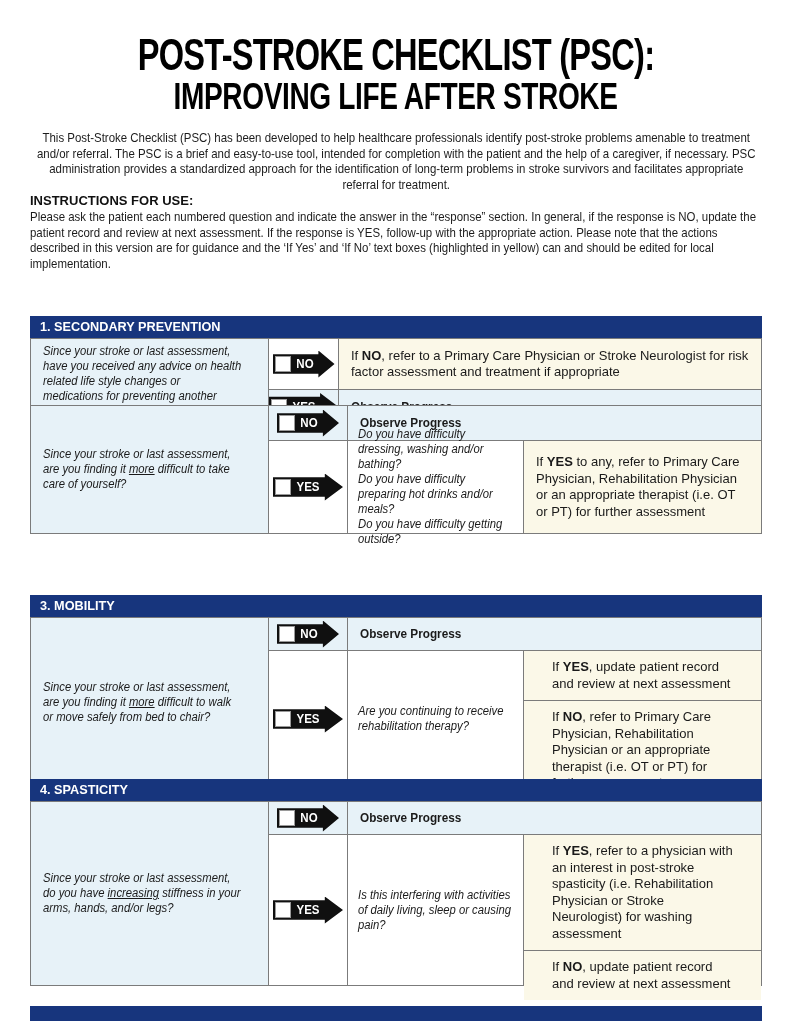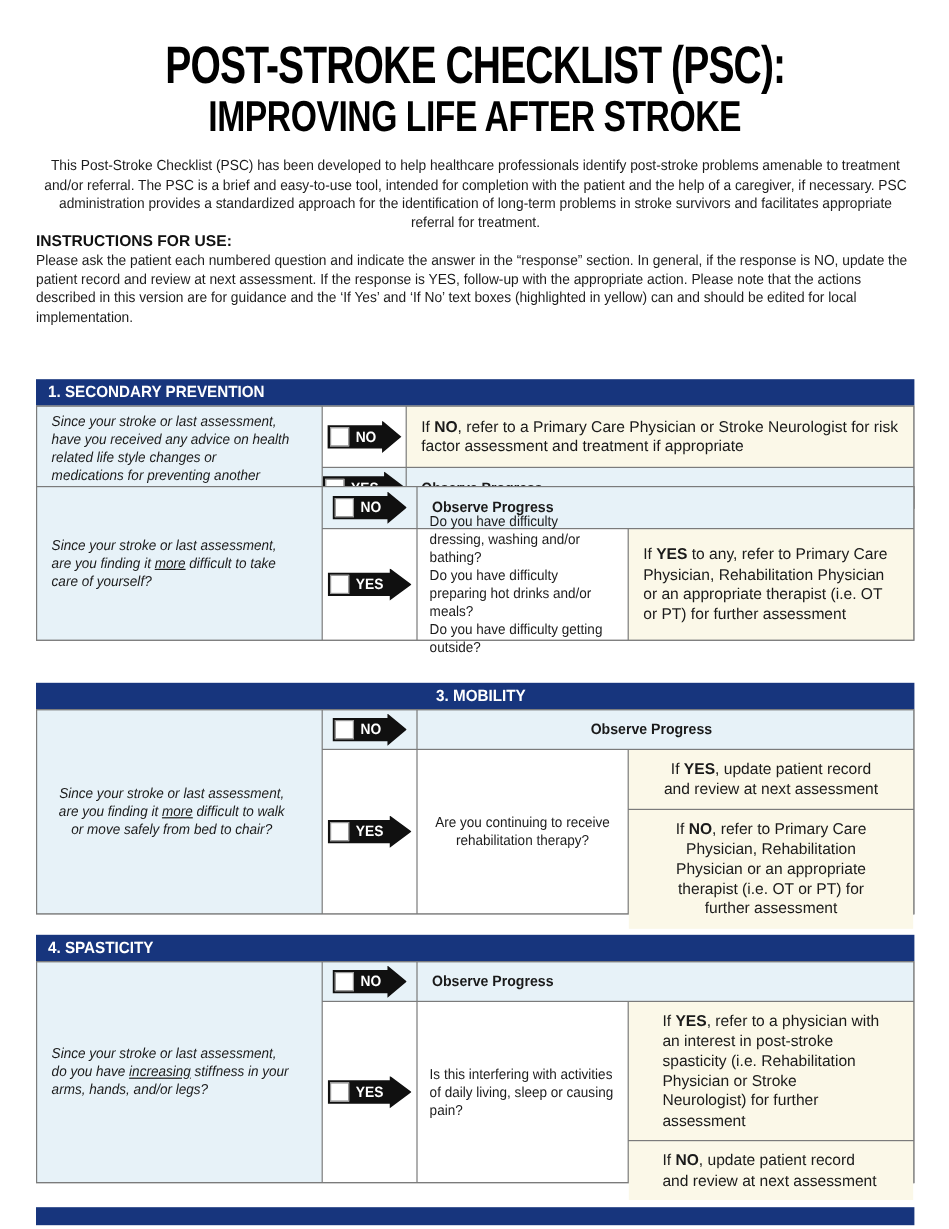--- a/index.html
+++ b/index.html
@@ -30,21 +30,21 @@
   .sec { position:absolute; left:30px; width:732px; }
   .sec-header { height:22px; background:var(--navy); color:#fff; font-weight:bold; font-size:13.5px;
                 line-height:22px; padding-left:10px; box-sizing:border-box; }
   .tbl { display:grid; gap:1px; background:#7b7b7b; border:1px solid #7b7b7b; }
   .tbl > div { box-sizing:border-box; }
   .q    { background:var(--lblue); display:flex; align-items:center; padding:6px 12px; font-size:12px; line-height:15px; }
   .mk   { background:#ffffff; display:flex; align-items:center; justify-content:center; }
   .mk.rowblue { background:var(--lblue); }
   .obs  { background:var(--lblue); display:flex; align-items:center; padding:4px 12px; font-size:12.5px; font-weight:bold; }
   .act  { background:var(--cream); display:flex; align-items:center; padding:8px 12px; font-size:13px; line-height:16.5px; }
-  .subq { background:#ffffff; display:flex; flex-direction:column; justify-content:center; padding:6px 10px; font-size:12px; line-height:15px; }
+  .subq { background:#ffffff; display:flex; flex-direction:column; justify-content:center; padding:6px 10px; font-size:12px; line-height:15px;font-style:italic; }
   .split{ background:#7b7b7b; display:flex; flex-direction:column; gap:1px; padding:0; }
   .split > div { background:var(--cream); padding:8px 28px; font-size:13px; line-height:16.5px; display:flex; align-items:center; box-sizing:border-box; }
   .u { text-decoration:underline; }
 
   .tbl1 { grid-template-columns:237px 69px 1fr; grid-template-rows:50px 33px; }
   .tbl2 { grid-template-columns:237px 78px 175px 1fr; grid-template-rows:34px 92px; }
   .tbl3 { grid-template-columns:237px 78px 175px 1fr; grid-template-rows:32px 136px; }
   .tbl4 { grid-template-columns:237px 78px 175px 1fr; grid-template-rows:32px 150px; }
   .span2rows { grid-row:1 / span 2;font-style:italic; }
   .span2cols { grid-column:3 / span 2; }
@@ -141,21 +141,21 @@
         <span class="cx">Do you have difficulty dressing, washing and/or bathing?</span>
         <span class="cx">Do you have difficulty preparing hot drinks and/or meals?</span>
         <span class="cx">Do you have difficulty getting outside?</span>
       </div>
       <div class="act">
         <span><span>If </span><b>YES</b><span> to any, refer to Primary Care Physician, Rehabilitation Physician or an appropriate therapist (i.e. OT or PT) for further assessment</span></span>
       </div>
     </div>
   </div>
 
-  <div class="sec" style="top:569px;text-align:center;">
+  <div class="sec" style="top:595px;">
     <div class="sec-header">
         <span class="cx">3. MOBILITY</span>
       </div>
     <div class="tbl tbl3">
       <div class="q span2rows">
         <span class="cx"><span>Since your stroke or last assessment, are you finding it </span><span class="u">more</span><span> difficult to walk or move safely from bed to chair?</span></span>
       </div>
       <div class="mk rowblue">
         <div class="marker no">
           <div class="arr"></div>
@@ -210,21 +210,21 @@
           <div class="arr"></div>
           <div class="box"></div>
           <div class="lbl">YES</div>
         </div>
       </div>
       <div class="subq">
         <span class="cx">Is this interfering with activities of daily living, sleep or causing pain?</span>
       </div>
       <div class="split">
         <div style="flex:1;">
-          <span><span>If </span><b>YES</b><span>, refer to a physician with an interest in post-stroke spasticity (i.e. Rehabilitation Physician or Stroke Neurologist) for further assessment</span></span>
+          <span><span>If </span><b>YES</b><span>, refer to a physician with an interest in post-stroke spasticity (i.e. Rehabilitation Physician or Stroke Neurologist) for washing assessment</span></span>
         </div>
         <div style="height:60px;">
           <span><span>If </span><b>NO</b><span>, update patient record and review at next assessment</span></span>
         </div>
       </div>
     </div>
   </div>
 
   <div class="bottom-bar"></div>
 

